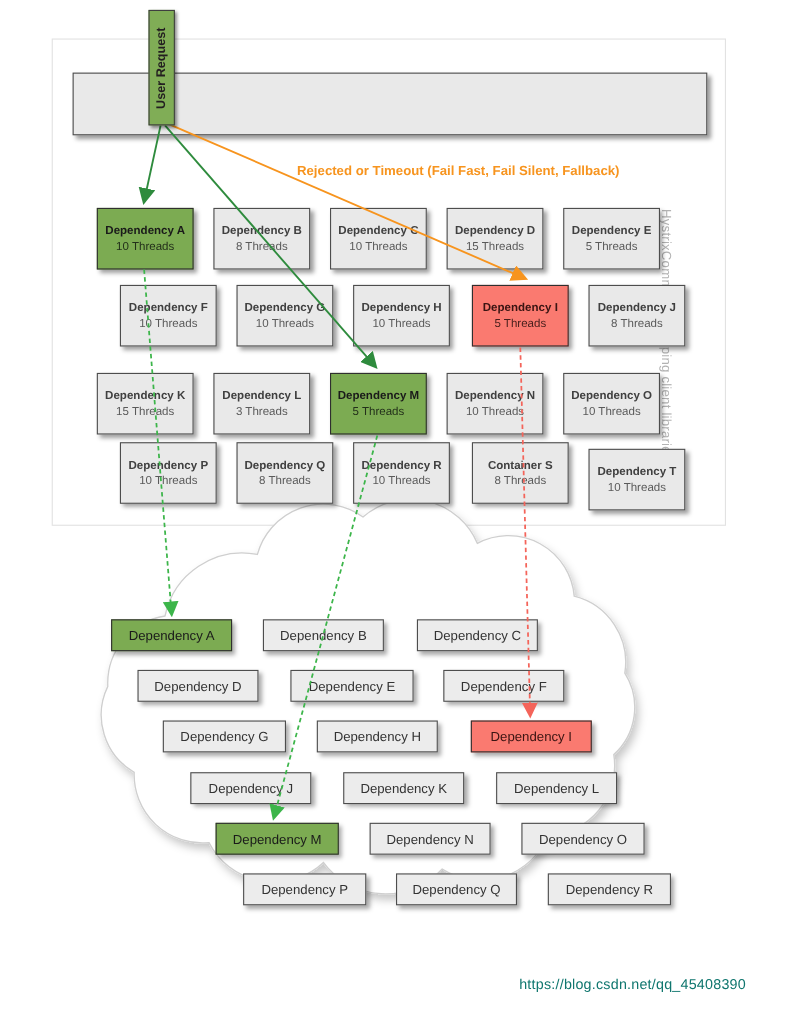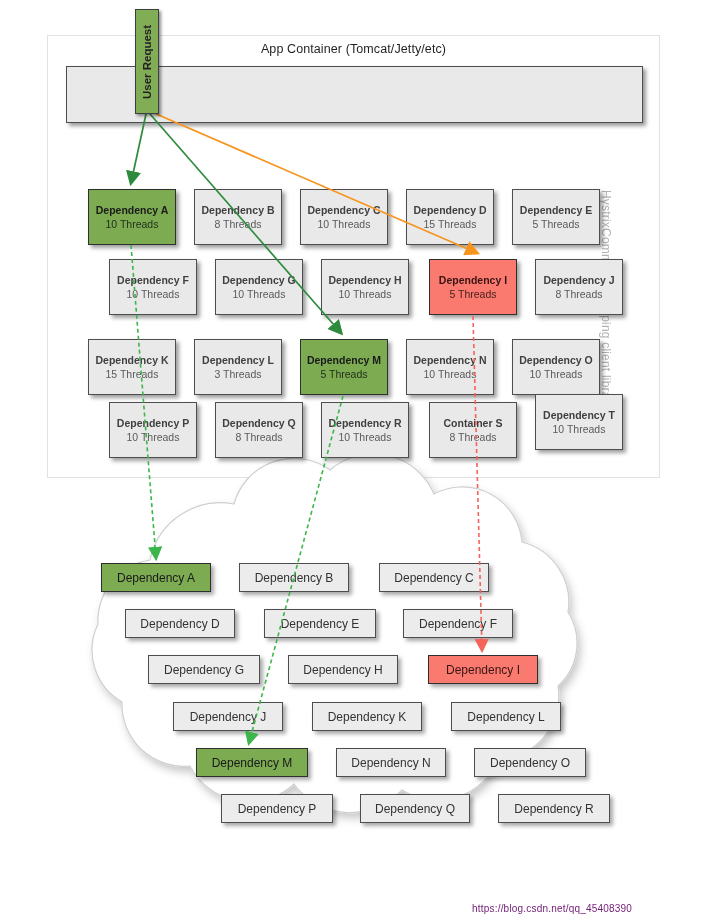--- a/index.html
+++ b/index.html
@@ -81,23 +81,22 @@
   .svc.green{background:#7cab52;border-color:#2f2f2f;color:#1a1a1a;}
   .svc.red{background:#fa7a70;border-color:#2f2f2f;color:#3a1412;}
 
   
   #edges{position:absolute;left:0;top:0;width:714px;height:920px;pointer-events:none;z-index:35;}
   #cloud-svg{position:absolute;left:0;top:0;width:714px;height:920px;z-index:2;}
 
   
   #watermark{
     position:absolute;left:472px;top:887px;
-    font-size:10px;color:#701a75;white-space:nowrap;z-index:50;
+    font-size:13px;color:#0f766e;white-space:nowrap;z-index:50;
     letter-spacing:.2px;
-    margin-top:16px;
   }
 </style>
 </head>
 <body>
 
 <div id="stage">
 
   <svg id="cloud-svg" viewBox="0 0 714 920" xmlns="http://www.w3.org/2000/svg">
     <defs>
       <filter id="softshadow" x="-20%" y="-20%" width="150%" height="150%">
@@ -128,27 +127,27 @@
            a66,66 0 0 1 -96,30
            a70,70 0 0 1 -108,-6
            a66,66 0 0 1 -104,-18
            a62,62 0 0 1 -68,-64
            a60,60 0 0 1 -24,-78
            a62,62 0 0 1 52,-64 z"></path>
     </g>
   </svg>
 
   <div id="app-container"></div>
-  <div id="container-title">App Container (Tomcat/Jetty/etc)</div>
   <div id="servlet-bar"></div>
 
   <div id="user-request">
     <span class="vtxt">User Request</span>
   </div>
 
+  <div id="rejected-label">Rejected or Timeout (Fail Fast, Fail Silent, Fallback)</div>
 
   <div id="side-label">HystrixCommand wrapping client libraries</div>
 
   <div id="pool-layer">
       <div class="pool green" style="left: 88px; top: 189px;">
         <div class="nm">Dependency A</div>
         <div class="th">10 Threads</div>
       </div>
       <div class="pool" style="left: 194px; top: 189px;">
         <div class="nm">Dependency B</div>
@@ -215,21 +214,21 @@
         <div class="th">8 Threads</div>
       </div>
       <div class="pool" style="left: 321px; top: 402px;">
         <div class="nm">Dependency R</div>
         <div class="th">10 Threads</div>
       </div>
       <div class="pool" style="left: 429px; top: 402px;">
         <div class="nm">Container S</div>
         <div class="th">8 Threads</div>
       </div>
-      <div class="pool" style="left: 535px; top: 394px; text-align: right;">
+      <div class="pool" style="left: 535px; top: 408px; text-align: right;">
         <div class="nm">Dependency T</div>
         <div class="th">10 Threads</div>
       </div>
     </div>
 
   <div id="svc-layer">
       <div class="svc green" style="left: 101px; top: 563px; width: 110px;">Dependency A</div>
       <div class="svc" style="left: 239px; top: 563px; width: 110px;">Dependency B</div>
       <div class="svc" style="left: 379px; top: 563px; width: 110px;">Dependency C</div>
       <div class="svc" style="left: 125px; top: 609px; width: 110px;">Dependency D</div>

